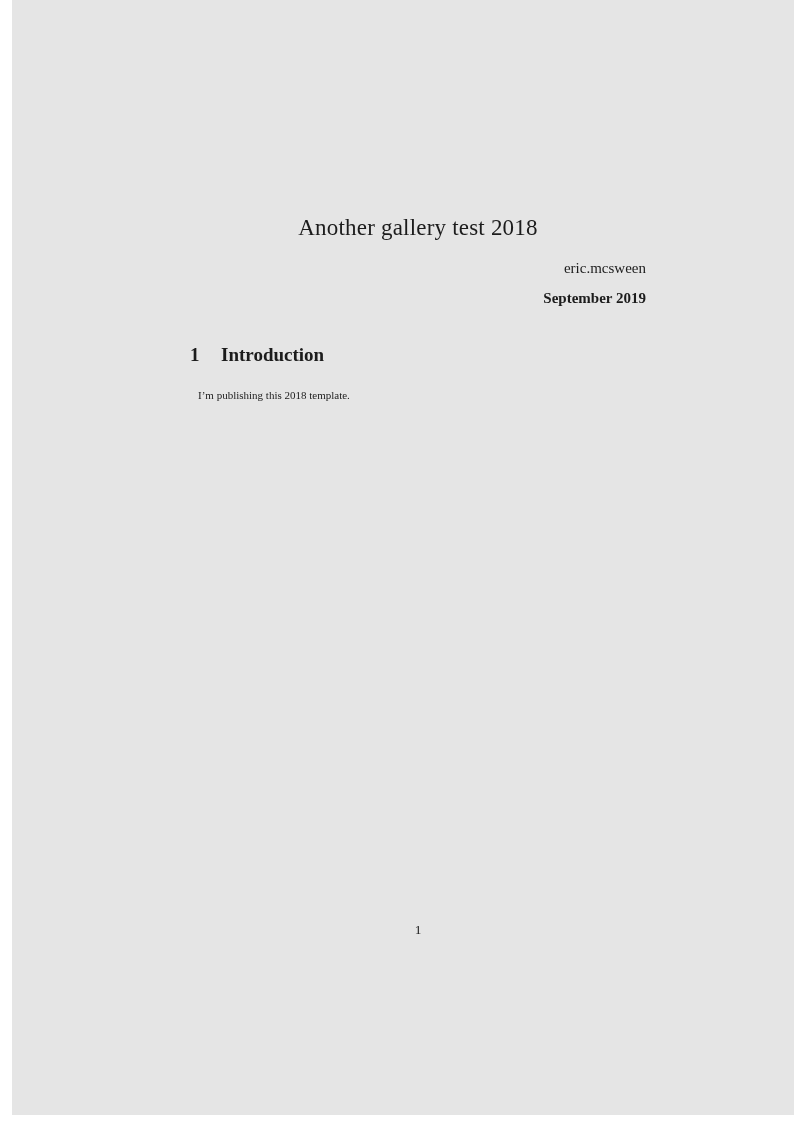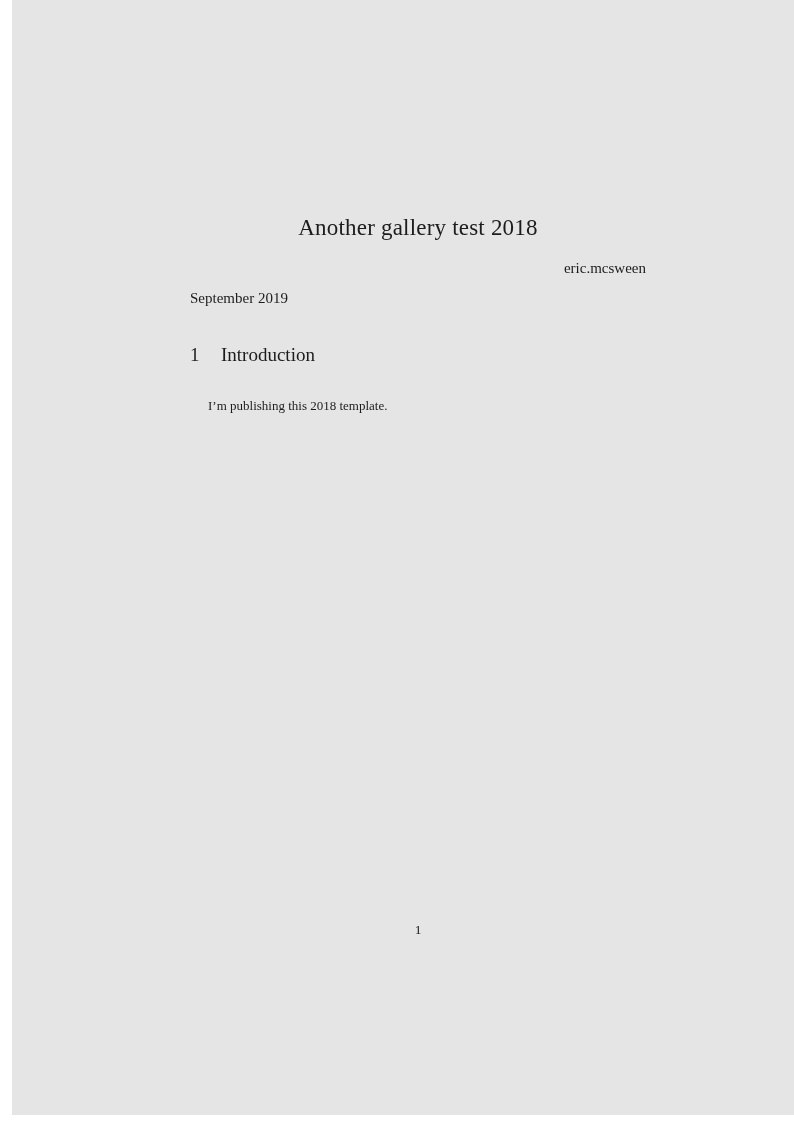--- a/index.html
+++ b/index.html
@@ -48,45 +48,46 @@
     width: 100%;
     text-align: right;
     font-size: 15px;
     color: #1c1c1c;
   }
   .doc-date {
     position: absolute;
     top: 290px;
     left: 0;
     width: 100%;
-    text-align: left;
+    text-align: right;
     font-size: 15px;
     color: #1c1c1c;
+    font-weight: bold;
   }
   .section-heading {
     position: absolute;
     top: 344px;
     left: 0;
     width: 100%;
     font-size: 19px;
-    font-weight: 400;
+    font-weight: 700;
     color: #1c1c1c;
     white-space: nowrap;
   }
   .section-heading .sec-num {
     display: inline-block;
     min-width: 31px;
   }
   .body-text {
     position: absolute;
     top: 379px;
     left: 0;
     width: 100%;
-    margin: 18px;
-    font-size: 13px;
+    margin: 8px;
+    font-size: 11px;
     line-height: 17px;
     color: #1c1c1c;
   }
   .page-number {
     position: absolute;
     top: 922px;
     left: 0;
     width: 100%;
     text-align: center;
     font-size: 13.5px;

